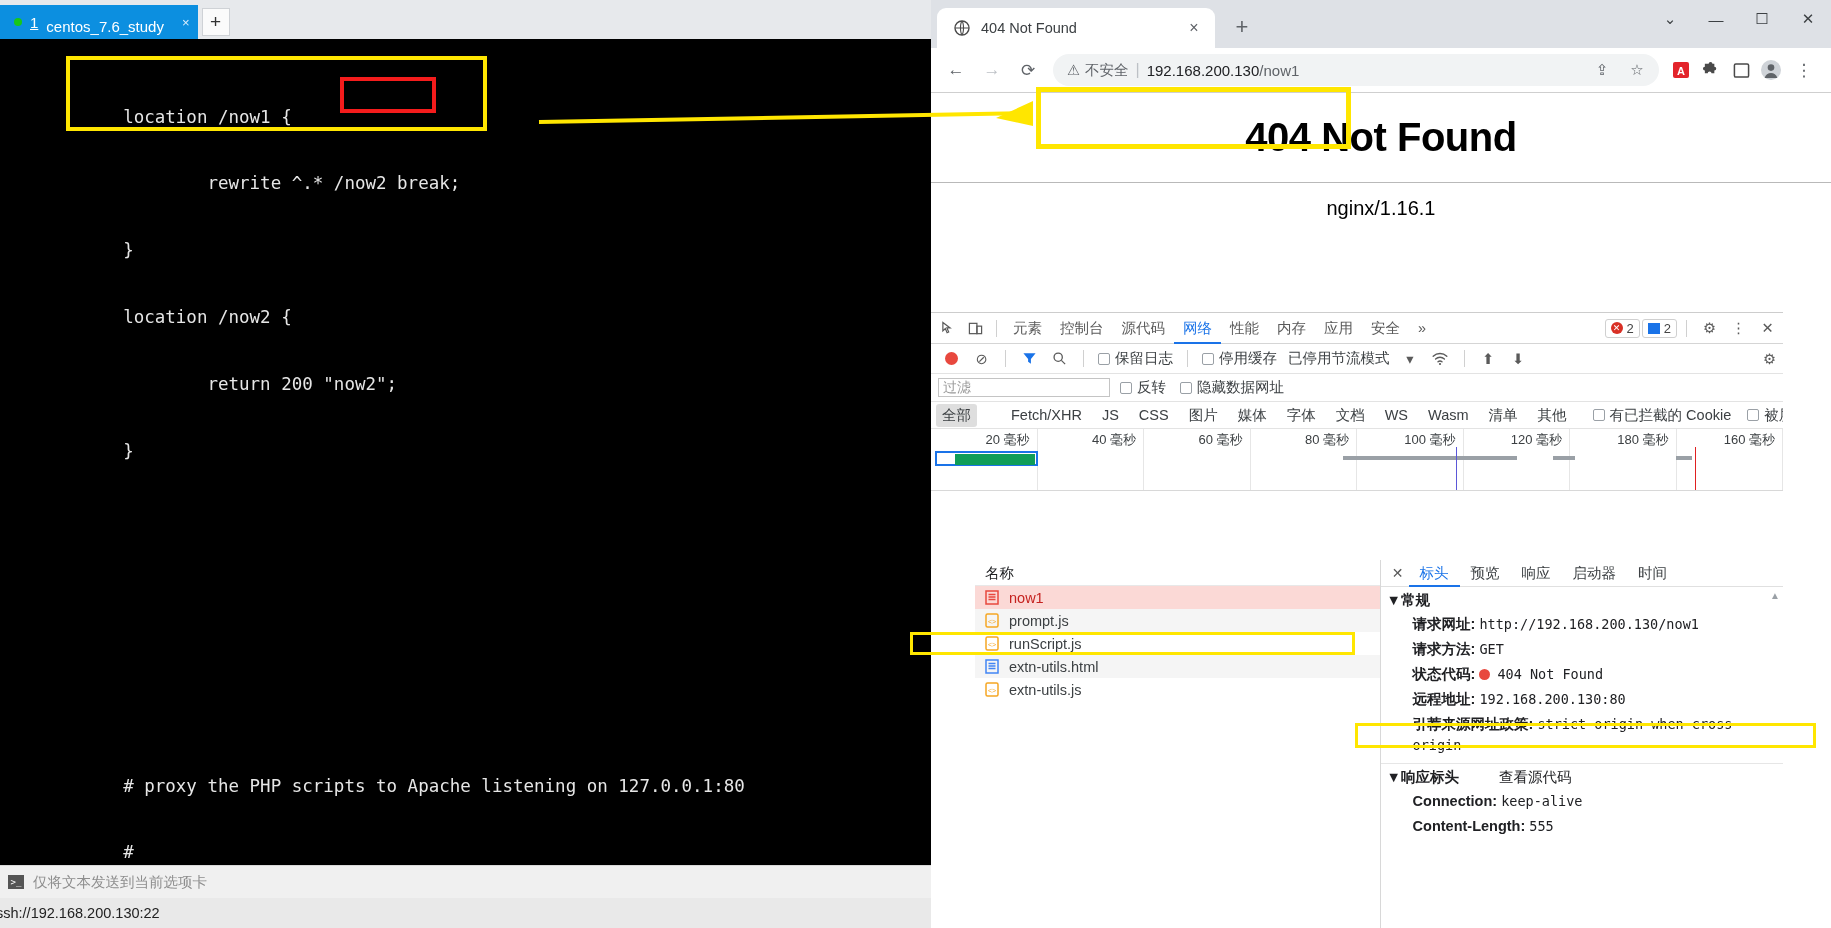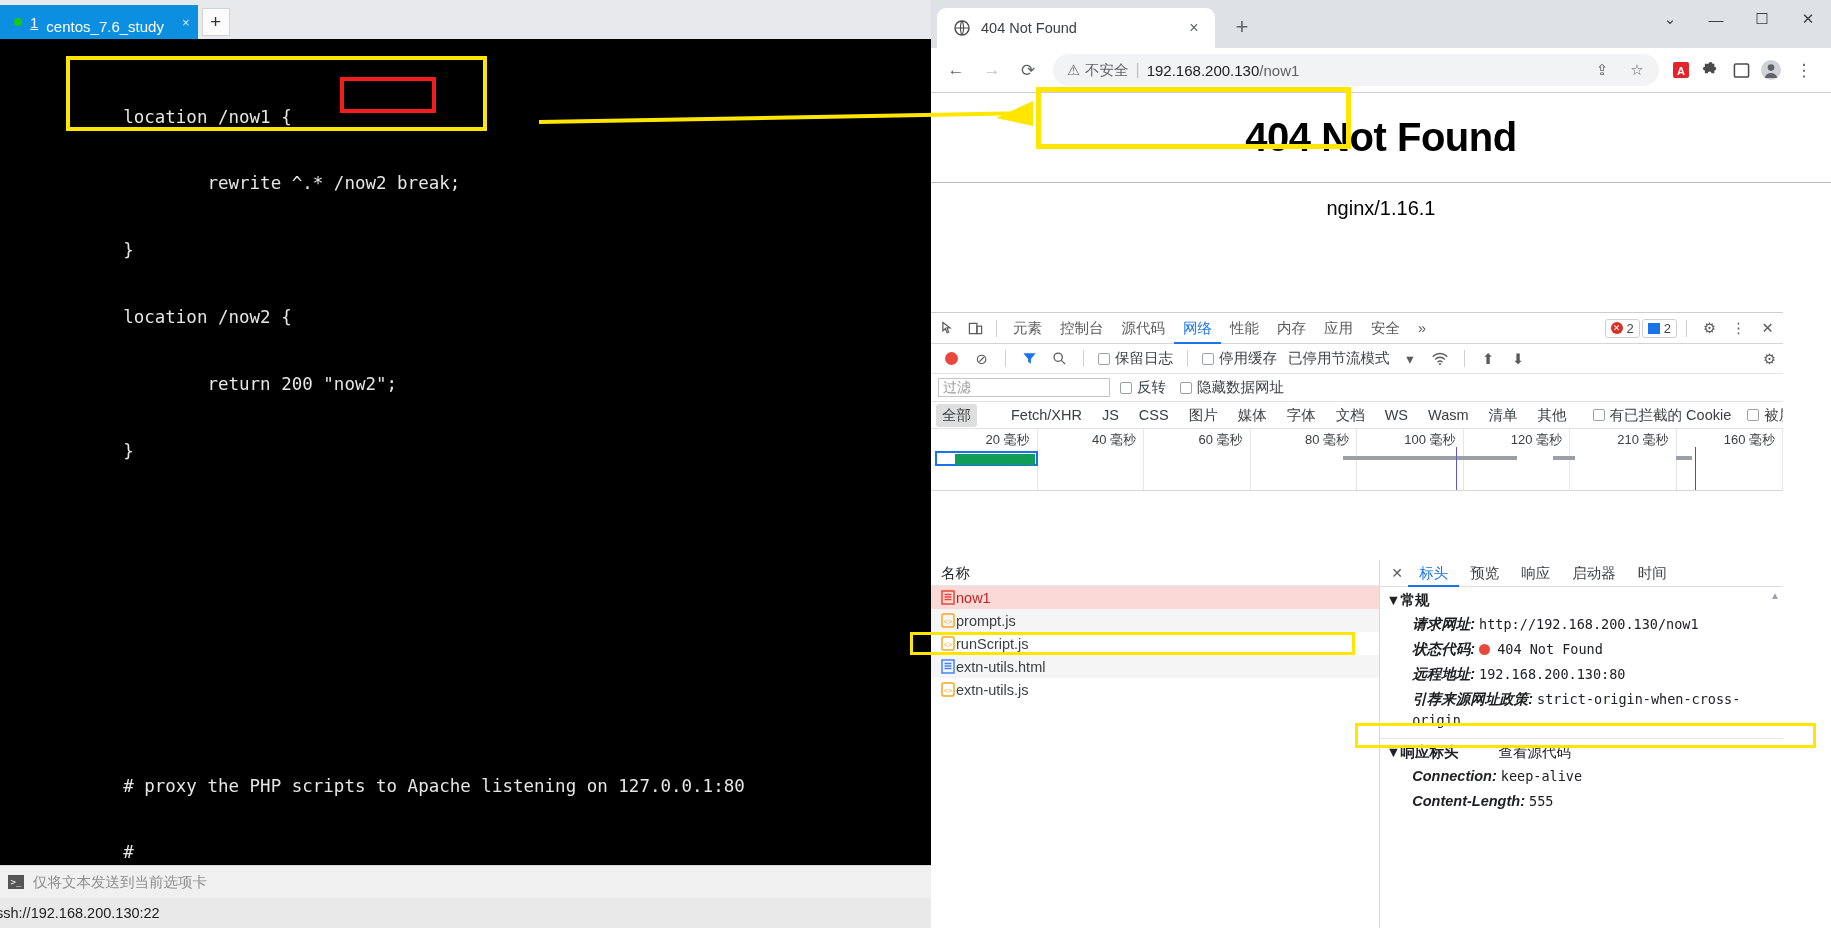--- a/index.html
+++ b/index.html
@@ -253,35 +253,35 @@
   .ov-bar {
     position: absolute; left: 4px; top: 22px;
     width: 103px; height: 15px;
     border: 2px solid #1a73e8; background: #fff;
   }
   .ov-bar-green { position: absolute; left: 18px; top: 1px; width: 80px; height: 11px; background: #0f9d58; }
   .ov-line { position: absolute; background: #9aa0a6; height: 4px; }
   .ov-vline { position: absolute; width: 1px; top: 18px; bottom: 0; }
 
   .dt-split { position: absolute; left: 0; top: 247px; right: 0; bottom: 0; display: flex; }
-  .req-list { width: 456px; border-right: 1px solid #d8d8d8; overflow: hidden; }
+  .req-list { width: 456px; border-right: 1px solid #d8d8d8; overflow: hidden; padding-left: 44px; }
   .req-head { height: 26px; line-height: 26px; padding-left: 10px; font-size: 14.5px; color: #202124; border-bottom: 1px solid #e8e8e8; }
-  .req-row { height: 23px; display: flex; align-items: center; padding-left: 10px; font-size: 14.5px; color: #3c4043; }
+  .req-row { height: 23px; display: flex; align-items: center; gap: 9px; padding-left: 10px; font-size: 14.5px; color: #3c4043; }
   .req-row.alt { background: #f5f5f5; }
   .req-row.selected { background: #fbd9d6; color: #c5221f; }
   .req-ico { width: 15px; height: 16px; flex: 0 0 auto; }
 
   .detail-pane { flex: 1 1 auto; position: relative; overflow: hidden; }
   .det-tabs { height: 27px; display: flex; align-items: center; border-bottom: 1px solid #e0e0e0; padding-left: 6px; gap: 0;}
   .det-close { width: 22px; text-align: center; color: #5a5a5a; font-size: 14px;}
   .det-tab { padding: 0 11px; height: 27px; line-height: 27px; color: #3c4043; }
   .det-tab.active { color: #1a73e8; box-shadow: inset 0 -2px 0 #1a73e8; }
   .det-section { padding: 4px 0 2px 6px; font-weight: bold; font-size: 14.5px; color: #202124; display:flex; gap:40px;}
   .det-row { padding: 2px 0 2px 32px; font-size: 14.5px; line-height: 21px; }
-  .det-k { font-weight: bold; color: #202124; font-style: italic; }
+  .det-k { font-weight: bold; color: #202124; }
   .det-v { color: #202124; font-family: "DejaVu Sans Mono", monospace; font-size: 13.5px; }
   .det-sep { border-top: 1px solid #e6e6e6; margin: 5px 0 0 0; }
   .det-link { font-weight: normal; color: #202124; }
   .sb-arrow { position: absolute; right: 3px; top: 30px; color: #9aa0a6; font-size: 10px;}
   .status-red-dot { display:inline-block; width: 11px; height: 11px; border-radius: 50%; background: #e8483e; vertical-align: -1px; margin-right: 3px;}
 </style>
 </head>
 <body>
 
 <div id="root">
@@ -536,21 +536,21 @@
       </div>
 
       <div class="dt-overview">
         <div class="ov-ticks">
           <div class="ov-tick">20 毫秒</div>
           <div class="ov-tick">40 毫秒</div>
           <div class="ov-tick">60 毫秒</div>
           <div class="ov-tick">80 毫秒</div>
           <div class="ov-tick">100 毫秒</div>
           <div class="ov-tick">120 毫秒</div>
-          <div class="ov-tick">210 毫秒</div>
+          <div class="ov-tick">180 毫秒</div>
           <div class="ov-tick">160 毫秒</div>
         </div>
         <div class="ov-bar">
           <div class="ov-bar-green"></div>
         </div>
         <div class="ov-line" style="left:412px; top:27px; width:174px;"></div>
         <div class="ov-line" style="left:622px; top:27px; width:22px;"></div>
         <div class="ov-line" style="left:745px; top:27px; width:16px;"></div>
         <div class="ov-vline" style="left:525px; background:#5b57d8;"></div>
         <div class="ov-vline" style="left:764px; background:#e02020;"></div>
@@ -618,20 +618,24 @@
           </div>
 
           <div class="det-section">
             <span><span>▼</span><span>常规</span></span>
           </div>
 
           <div class="det-row">
             <span class="det-k">请求网址:</span>
             <span class="det-v">http://192.168.200.130/now1</span>
           </div>
+          <div class="det-row">
+            <span class="det-k">请求方法:</span>
+            <span class="det-v">GET</span>
+          </div>
           <div class="det-row" style="position:relative">
             <span class="det-k">状态代码:</span>
             <span class="status-red-dot"></span>
             <span class="det-v">404 Not Found</span>
           </div>
           <div class="det-row">
             <span class="det-k">远程地址:</span>
             <span class="det-v">192.168.200.130:80</span>
           </div>
           <div class="det-row">

